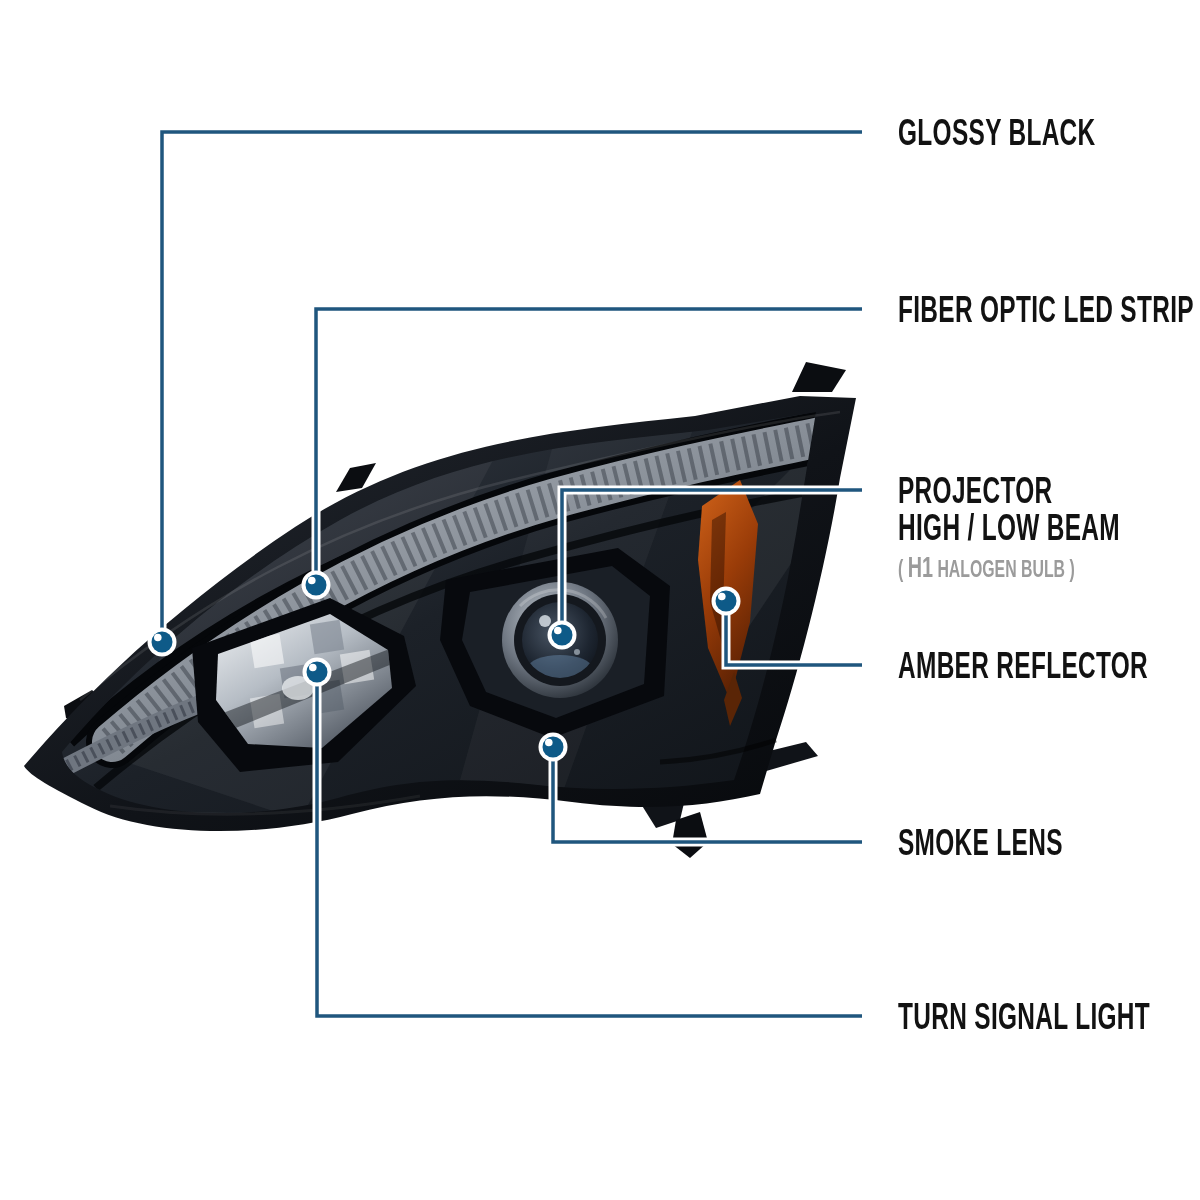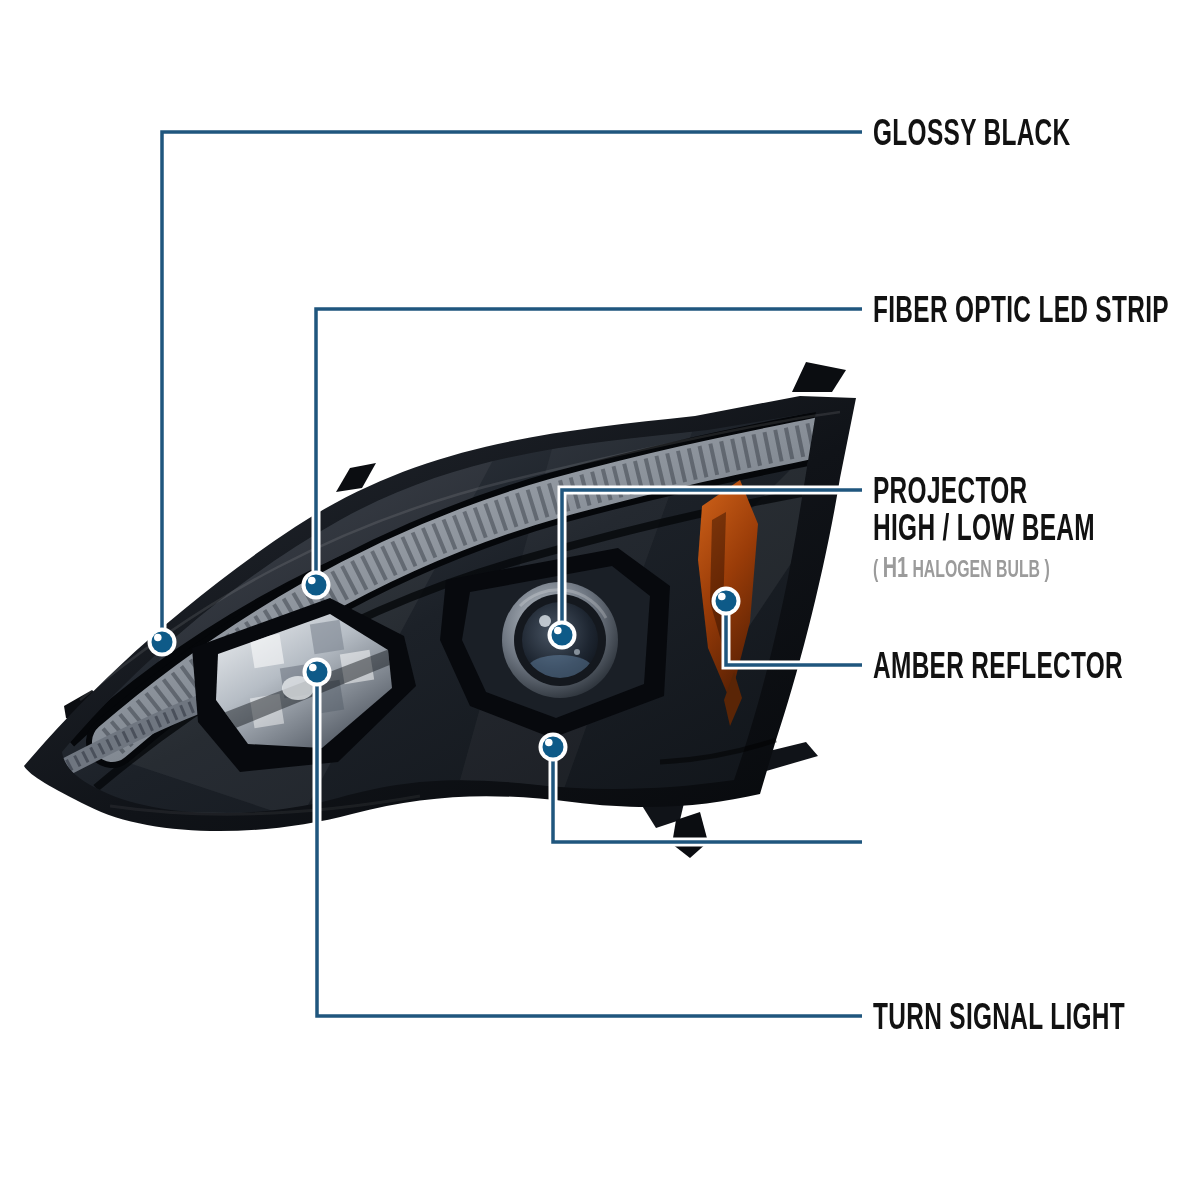--- a/index.html
+++ b/index.html
@@ -1,19 +1,19 @@
 <!DOCTYPE html>
 <html><head>
 <meta charset="utf-8">
 <style>
   html,body{margin:0;padding:0;background:#fff;}
   .stage{position:relative;width:1200px;height:1200px;background:#fff;overflow:hidden;
          font-family:"Liberation Sans",sans-serif;}
   #art{position:absolute;left:0;top:0;}
-  .callout-label{position:absolute;color:#121212;}
+  .callout-label{position:absolute;color:#121212;margin-left:25px;}
   .callout-label .l1{display:block;font-weight:700;font-size:37px;line-height:37px;
          white-space:nowrap;letter-spacing:.5px;transform:scaleX(.66);transform-origin:0 50%;}
   .callout-label .sub{display:block;margin-top:7px;font-weight:700;color:#9b9b9b;
          font-size:24px;line-height:27px;white-space:nowrap;transform:scaleX(.66);transform-origin:0 50%;}
   .callout-label .sub .sub-h1{font-size:30px;}
 </style>
 </head>
 <body>
 
 <div class="stage">
@@ -184,16 +184,19 @@
     <span class="l1">FIBER OPTIC LED STRIP</span>
   </div>
   <div class="callout-label" style="left: 873px; top: 471.5px;">
     <span class="l1">PROJECTOR</span>
     <span class="l1">HIGH / LOW BEAM</span>
     <span class="sub"><span>( </span><span class="sub-h1">H1</span><span> HALOGEN BULB )</span></span>
   </div>
   <div class="callout-label" style="left: 873px; top: 646.5px;">
     <span class="l1">AMBER REFLECTOR</span>
   </div>
+  <div class="callout-label" style="left: 873px; top: 823.5px;">
+    <span class="l1">SMOKE LENS</span>
+  </div>
   <div class="callout-label" style="left: 873px; top: 997.5px;">
     <span class="l1">TURN SIGNAL LIGHT</span>
   </div>
 </div>
 
 </body></html>

